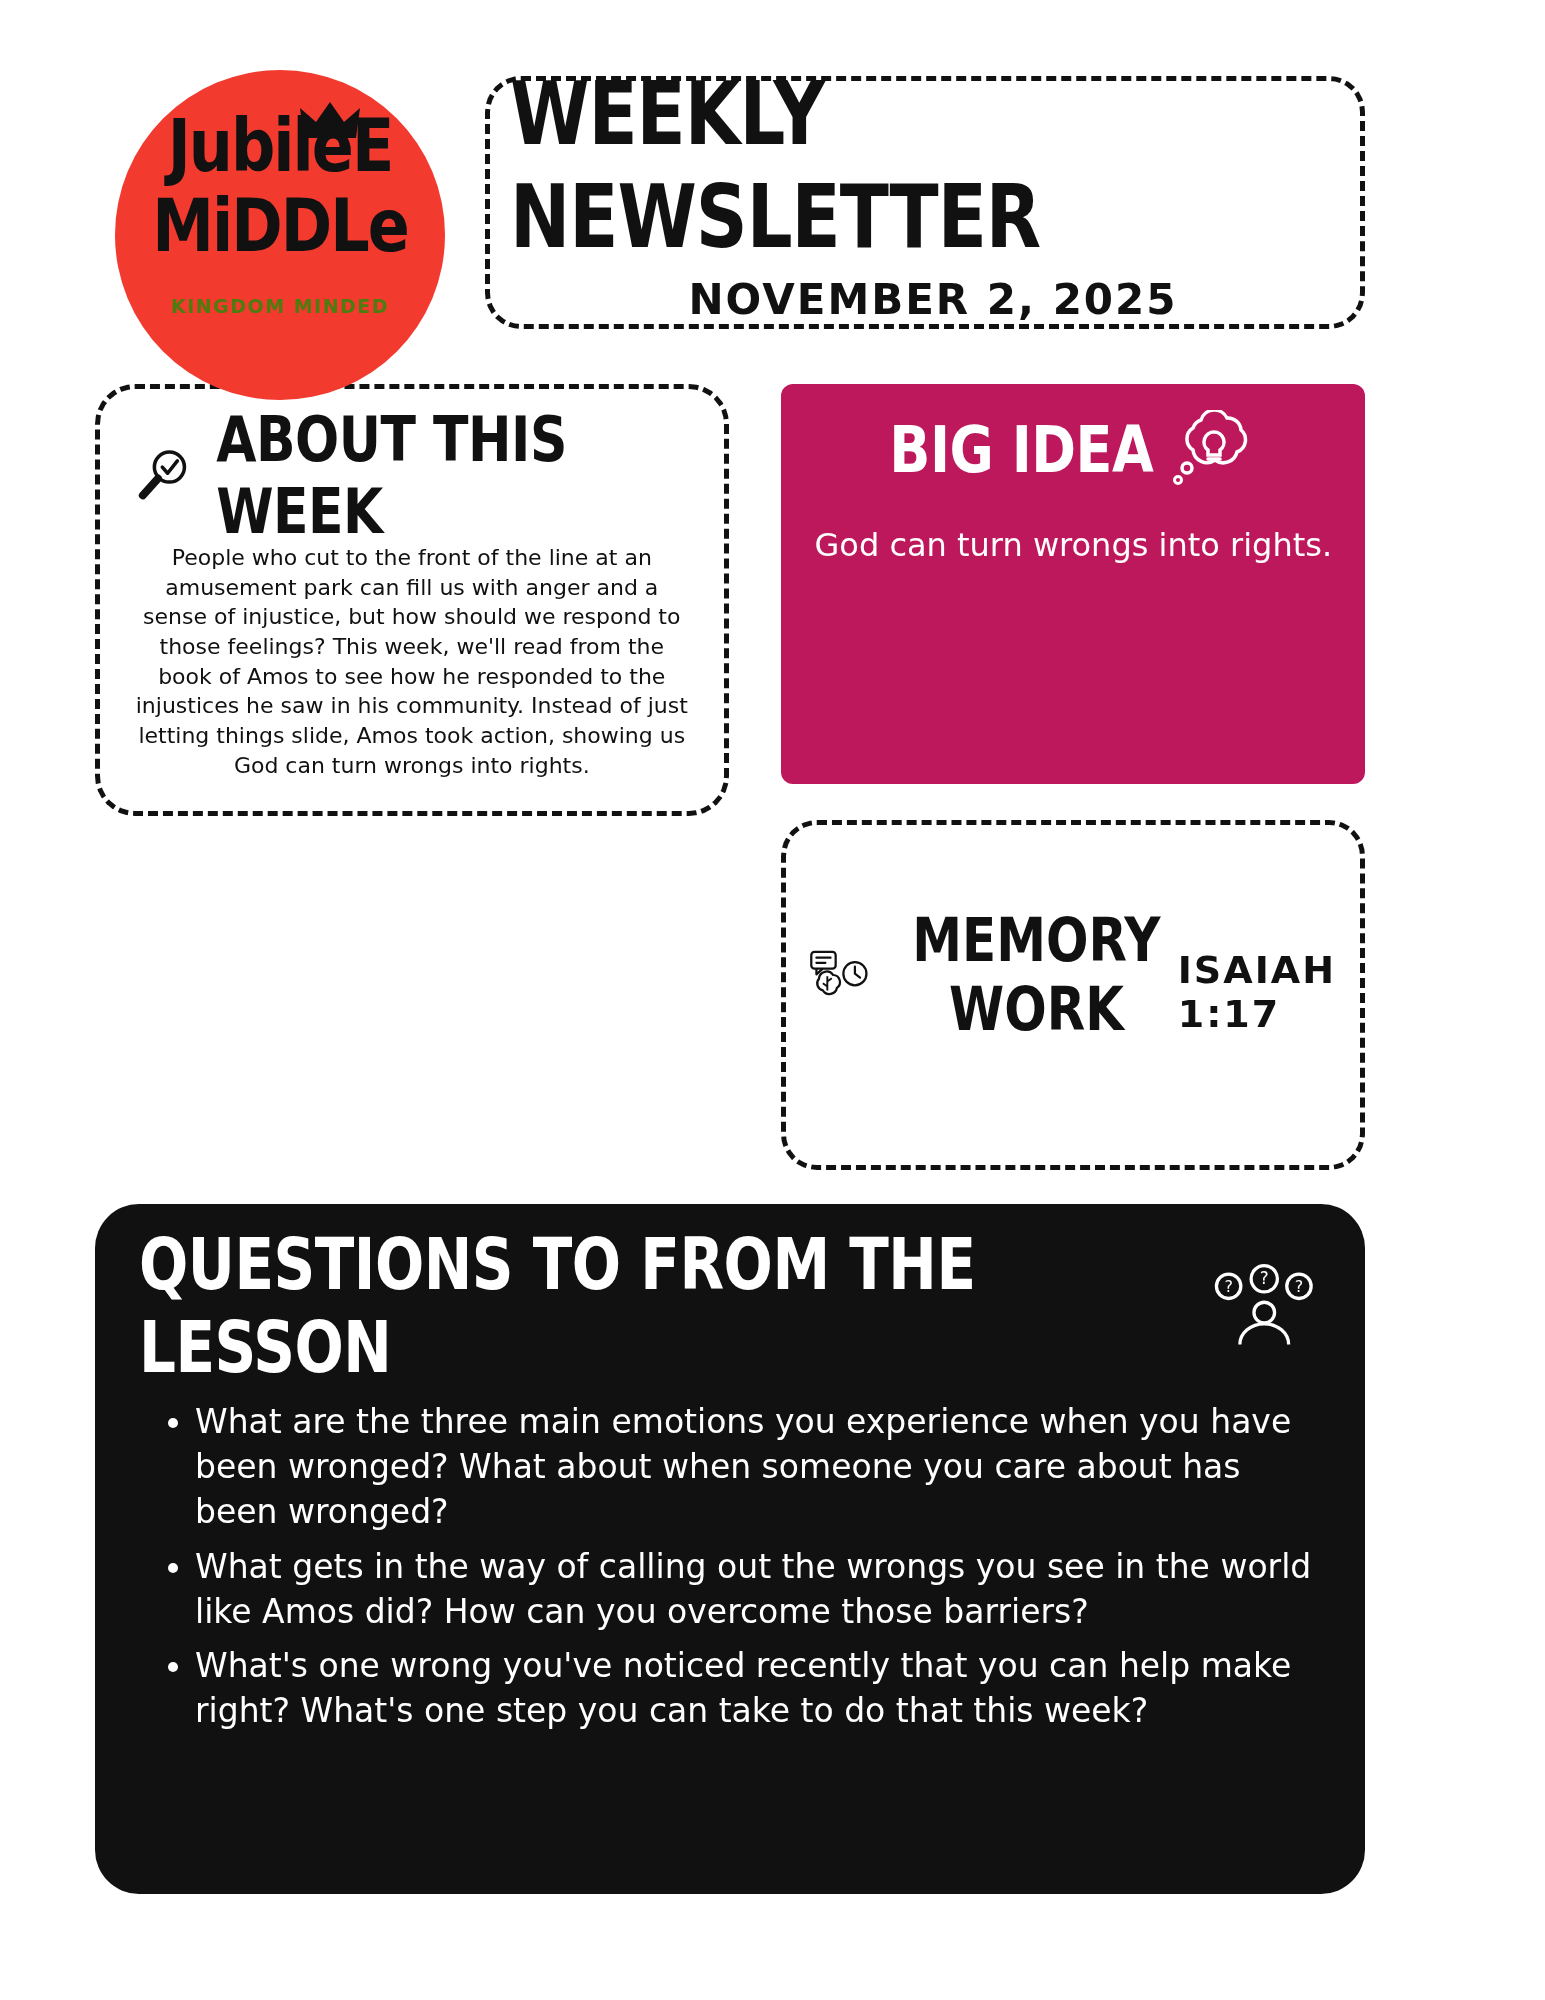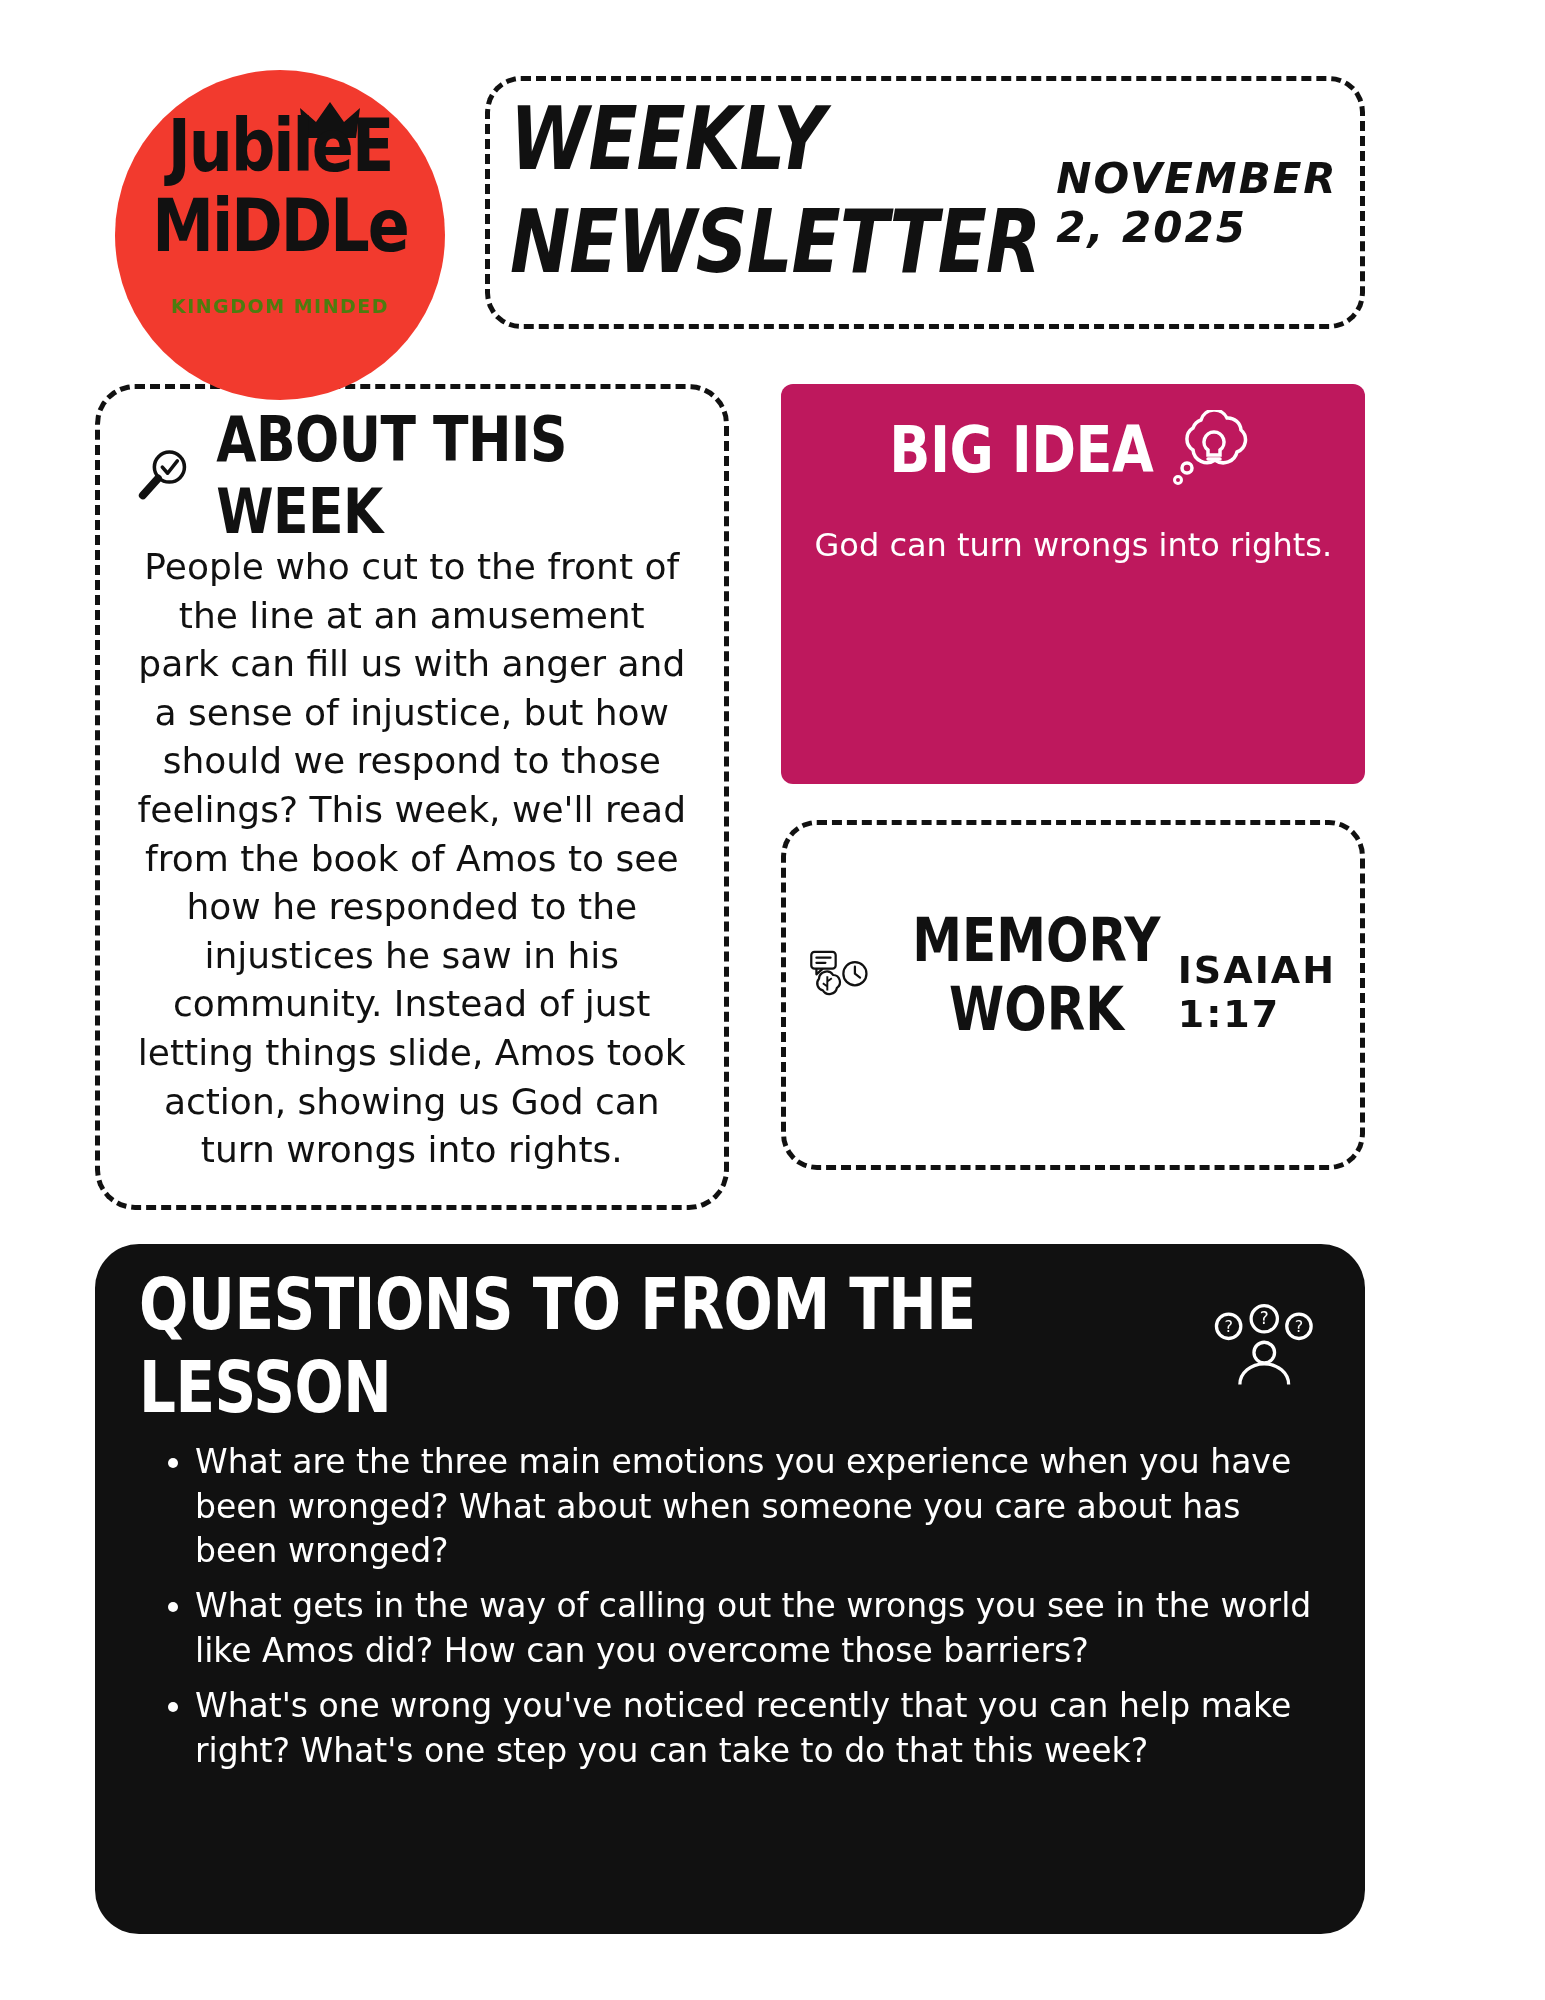--- a/index.html
+++ b/index.html
@@ -84,26 +84,25 @@
     width: 60px;
     height: 40px;
   }
 
   .title-box {
     flex: 1;
     border: 5px dashed #111111;
     border-radius: 36px;
     height: 253px;
     display: flex;
-    flex-direction: row;
-    align-items: center;
-    justify-content: space-between;
+    flex-direction: column;
+    align-items: center;
+    justify-content: center;
     padding: 10px 20px;
     margin-top: 16px;
-    font-style: italic;
   }
   .title-main {
     font-family: "DejaVu Sans", sans-serif;
     font-weight: bold;
     font-size: 72px;
     letter-spacing: -1px;
     transform: scaleY(1.22);
     margin-bottom: 26px;
   }
   .title-date {
@@ -134,21 +133,21 @@
     gap: 22px;
     margin-bottom: 8px;
   }
   .about-title {
     font-weight: bold;
     font-size: 52px;
     transform: scaleY(1.2);
     letter-spacing: -0.5px;
   }
   .about-body {
-    font-size: 36px;
+    font-size: 22px;
     line-height: 1.35;
     text-align: center;
     font-family: "DejaVu Sans", sans-serif;
   }
 
   .right-col {
     flex: 1;
     display: flex;
     flex-direction: column;
     gap: 36px;

